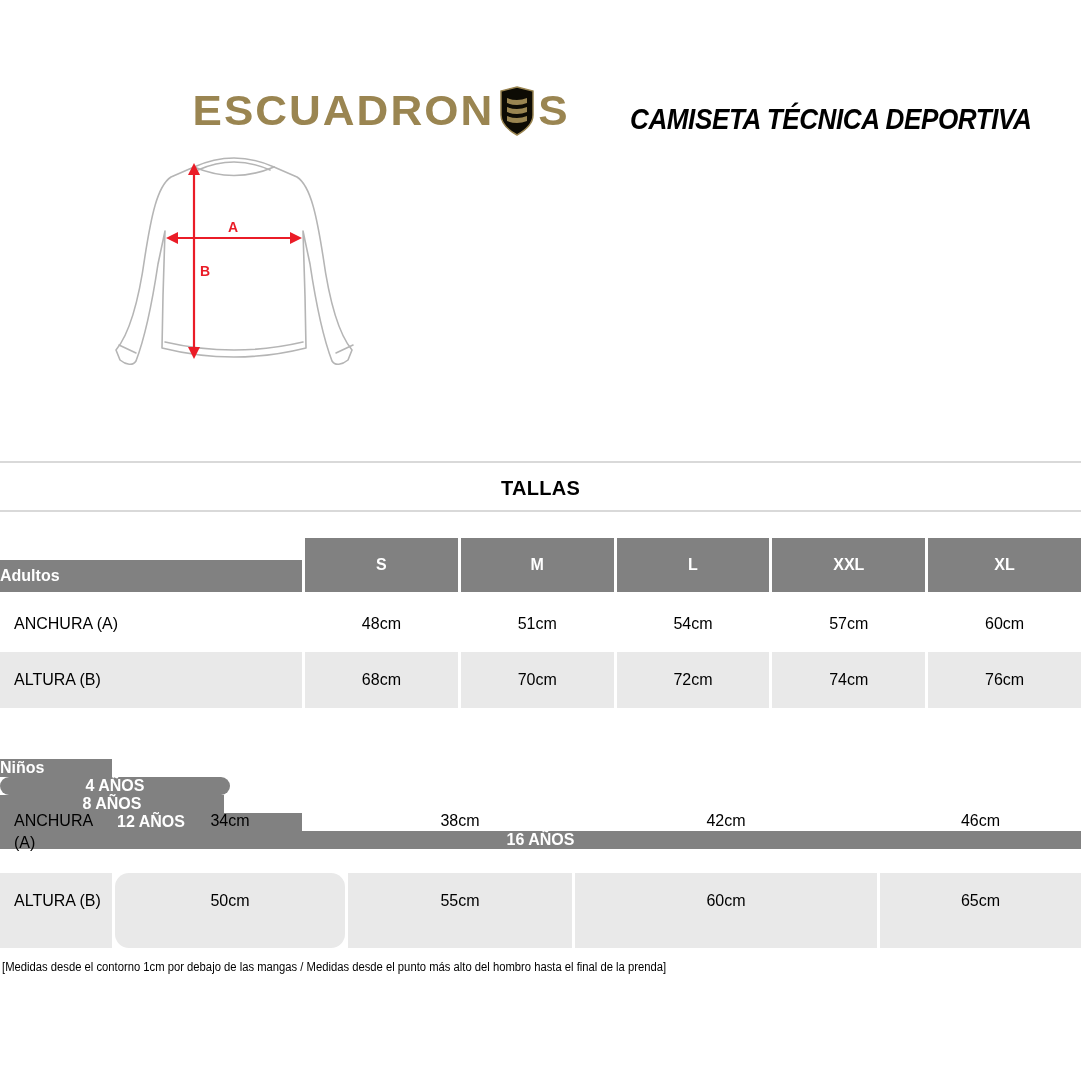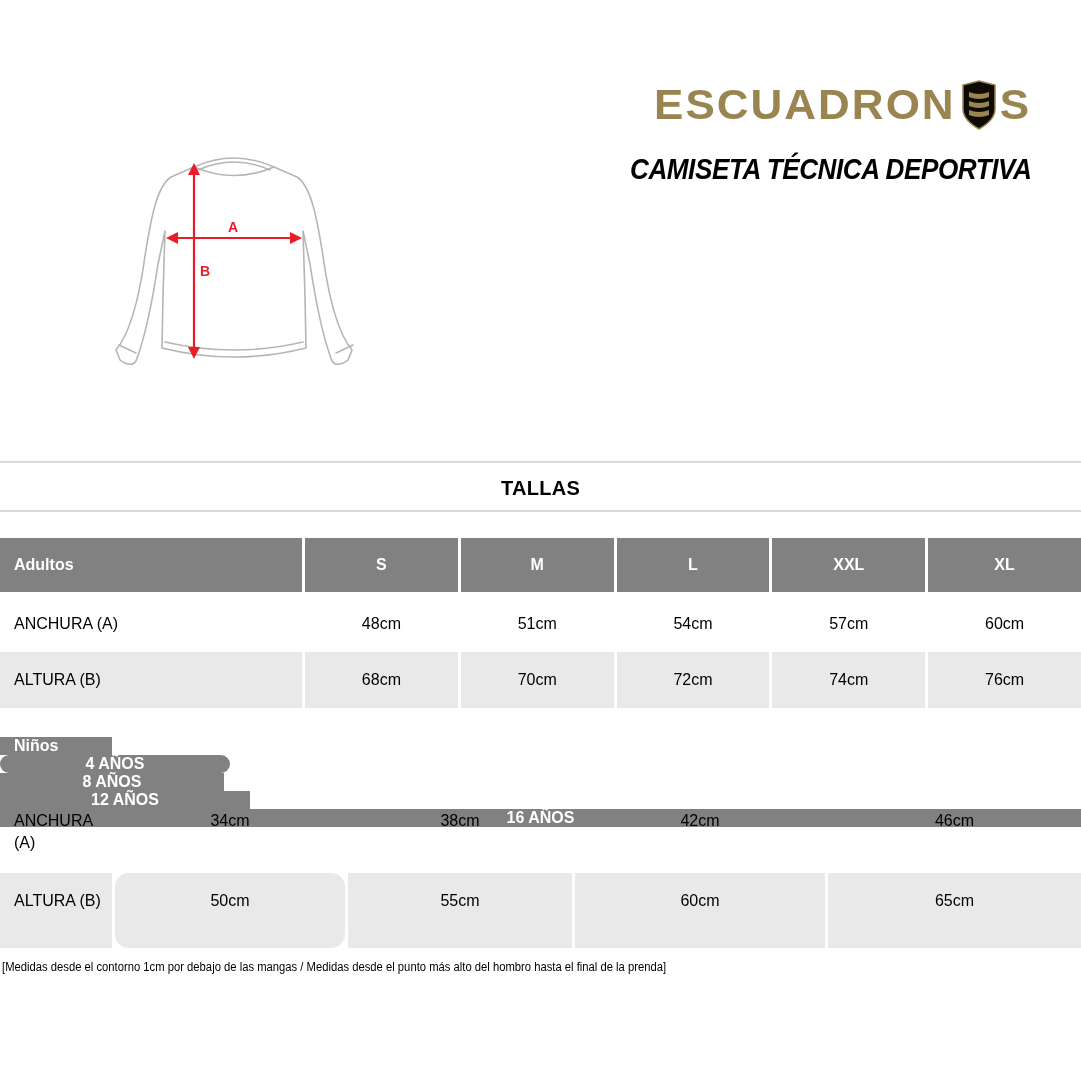--- a/index.html
+++ b/index.html
@@ -4,21 +4,21 @@
 <style>
   html,body{margin:0;padding:0;}
   body{
     width:1081px;height:1080px;background:#ffffff;position:relative;
     font-family:"Liberation Sans", sans-serif;color:#000;
     overflow:hidden;
   }
   .abs{position:absolute;}
 
   
-  .brand{top:80px;right:50px;display:flex;flex-direction:column;align-items:flex-end;}
+  .brand{top:80px;right:50px;display:flex;flex-direction:row;align-items:flex-end;}
   .logo-row{display:flex;align-items:center;height:50px;}
   .logo-txt{
     font-size:44px;font-weight:bold;letter-spacing:2px;
     color:var(--logo-gold,#9a8551);line-height:50px;white-space:nowrap;
     transform:scaleY(0.95);
   }
   .logo-shield{margin:0 3px 0 5px;display:block;}
   .subtitle{
     margin-top:22px;font-size:30px;font-weight:bold;font-style:italic;
     letter-spacing:-0.5px;white-space:nowrap;
@@ -41,37 +41,37 @@
   .size-table{left:0;right:0;}
   .adults{top:538px;}
   .kids{top:737px;}
   .t-row{display:flex;column-gap:3px;}
   .t-head{margin-bottom:3px;}
   .cell{box-sizing:border-box;font-size:16px;}
   .t-head .cell{
     background:var(--header-bg,#818181);color:#fff;font-weight:bold;
     display:flex;align-items:center;justify-content:center;
   }
-  .t-head .cell.lbl{justify-content:flex-start;padding-left:14px;}
+  .t-head .cell.lbl{justify-content:flex-start;margin-top:22px;}
   .striped .cell{background:var(--stripe-bg,#e9e9e9);}
 
   
   .adults .c0{width:302px;flex:none;}
   .adults .c1,.adults .c2,.adults .c3,.adults .c4,.adults .c5{flex:1;}
   .adults .t-head .t-row, .adults .t-head{height:54px;}
   .adults .r1{height:57px;}
   .adults .r2{height:56px;}
   .adults .data .cell{display:flex;align-items:center;justify-content:center;}
   .adults .data .cell.lbl{justify-content:flex-start;padding-left:14px;}
 
   
   .kids .c0{width:112px;flex:none;}
   .kids .c1{width:230px;flex:none;border-radius:14px;}
   .kids .c2{width:224px;flex:none;}
-  .kids .c3{width:250px;flex:none;}
+  .kids .c3{width:302px;flex:none;}
   .kids .c4{flex:1;}
   .kids .t-head{height:53px;flex-direction:column;}
   .kids .r1{height:80px;}
   .kids .r2{height:75px;}
   .kids .data .cell{
     padding-top:17px;line-height:22px;text-align:center;
   }
   .kids .data .cell.lbl{text-align:left;padding-left:14px;padding-right:10px;}
 
   

